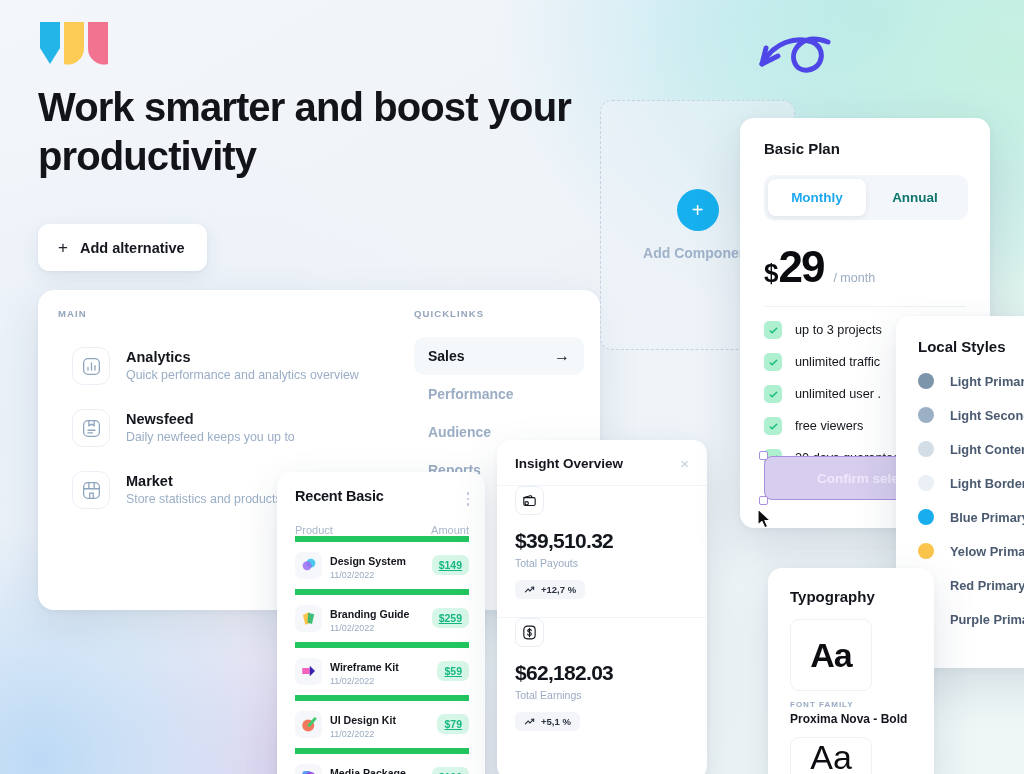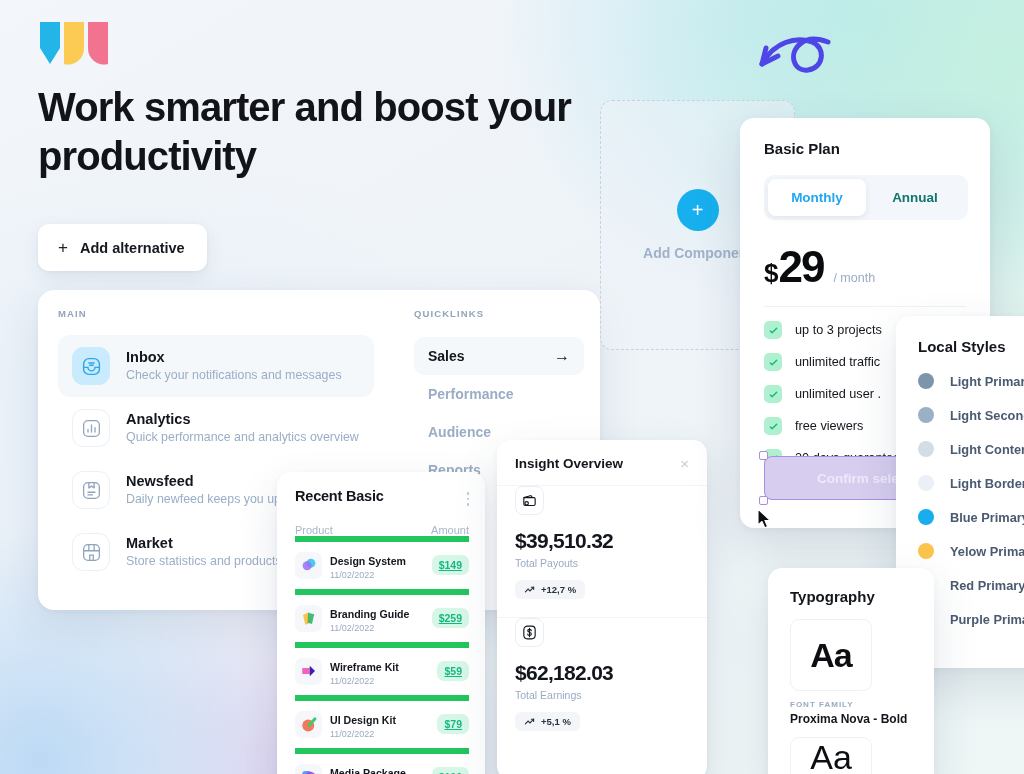--- a/index.html
+++ b/index.html
@@ -227,33 +227,20 @@
   <span class="plus">+</span>
   <span>Add alternative</span>
 </div>
 
 <div class="sidebar-card">
 
   <div class="main-col">
     <div class="sect-label">MAIN</div>
     <div class="nav-list">
 
-      <div class="nav-item active">
-        <span class="nav-ico">
-          <svg width="21" height="21" viewBox="0 0 24 24" fill="none" stroke="#2aa8e8" stroke-width="1.6">
-            <rect x="3" y="3" width="18" height="18" rx="6"></rect>
-            <path d="M4 13h4a4 4 0 0 0 8 0h4" stroke-linecap="round"></path>
-            <path d="M9 8h6M10 10.5h4" stroke-linecap="round"></path>
-          </svg>
-        </span>
-        <span>
-          <span class="nav-title">Inbox</span>
-          <span class="nav-sub" style="display:block">Check your notifications and messages</span>
-        </span>
-      </div>
 
       <div class="nav-item">
         <span class="nav-ico">
           <svg width="21" height="21" viewBox="0 0 24 24" fill="none" stroke="#8fa4bd" stroke-width="1.5">
             <rect x="3" y="3" width="18" height="18" rx="5"></rect>
             <path d="M8 16v-3M12 16V8M16 16v-5" stroke-linecap="round"></path>
           </svg>
         </span>
         <span>
           <span class="nav-title">Analytics</span>

